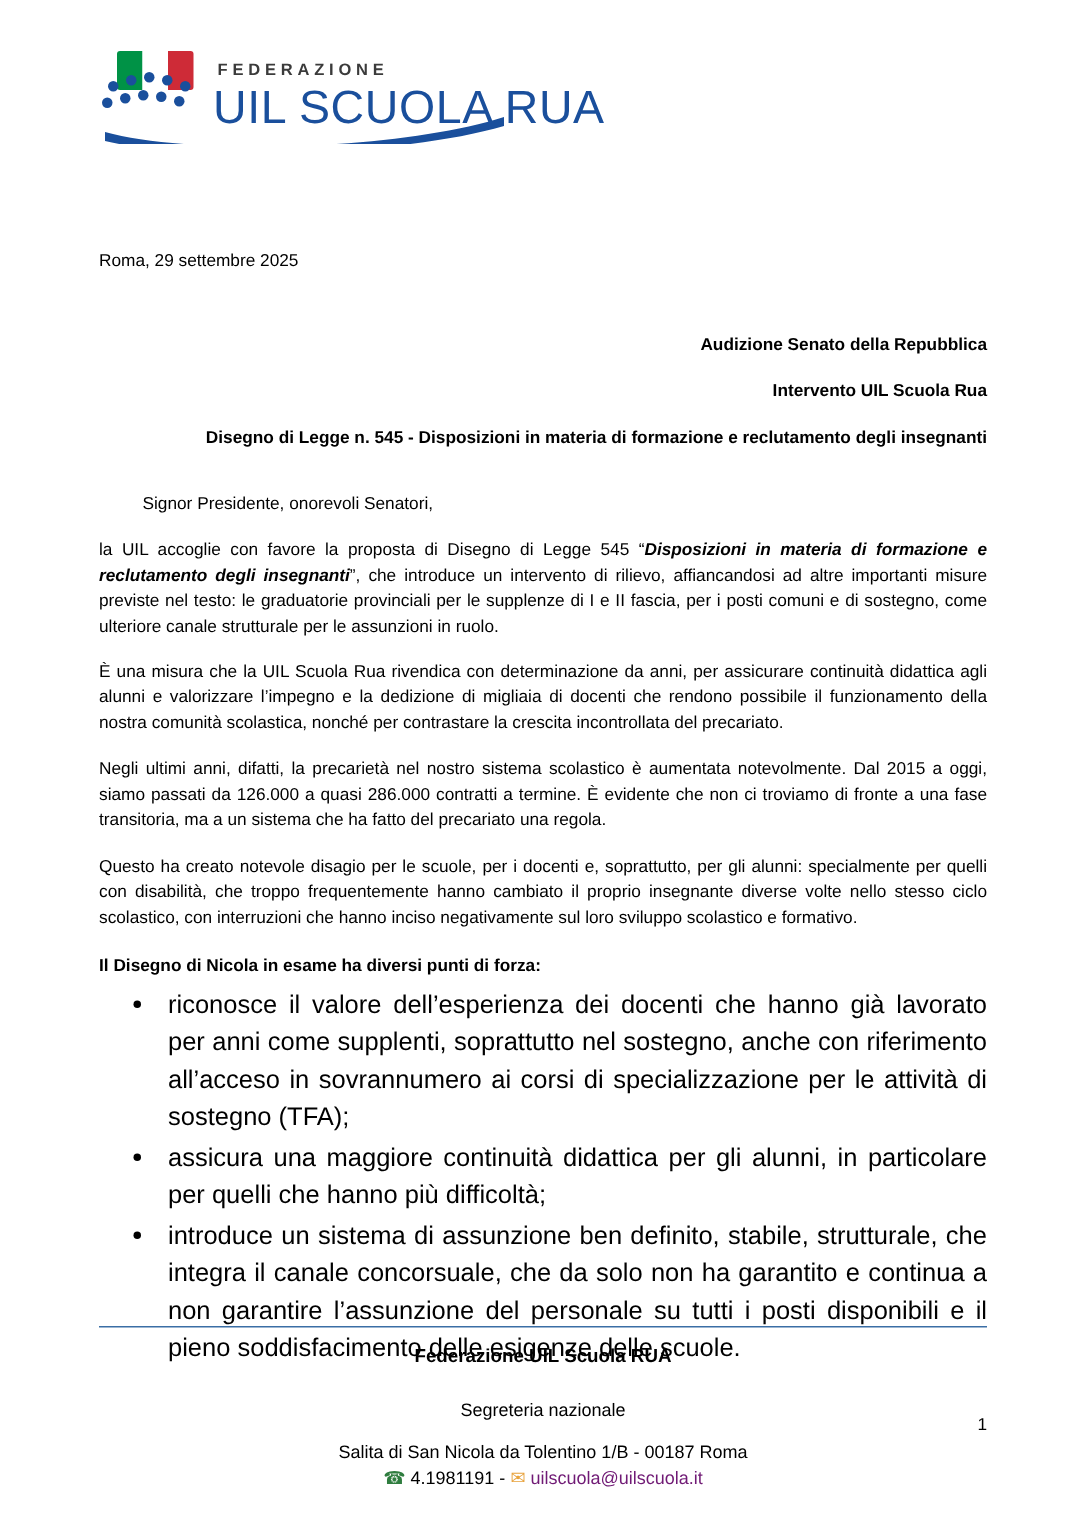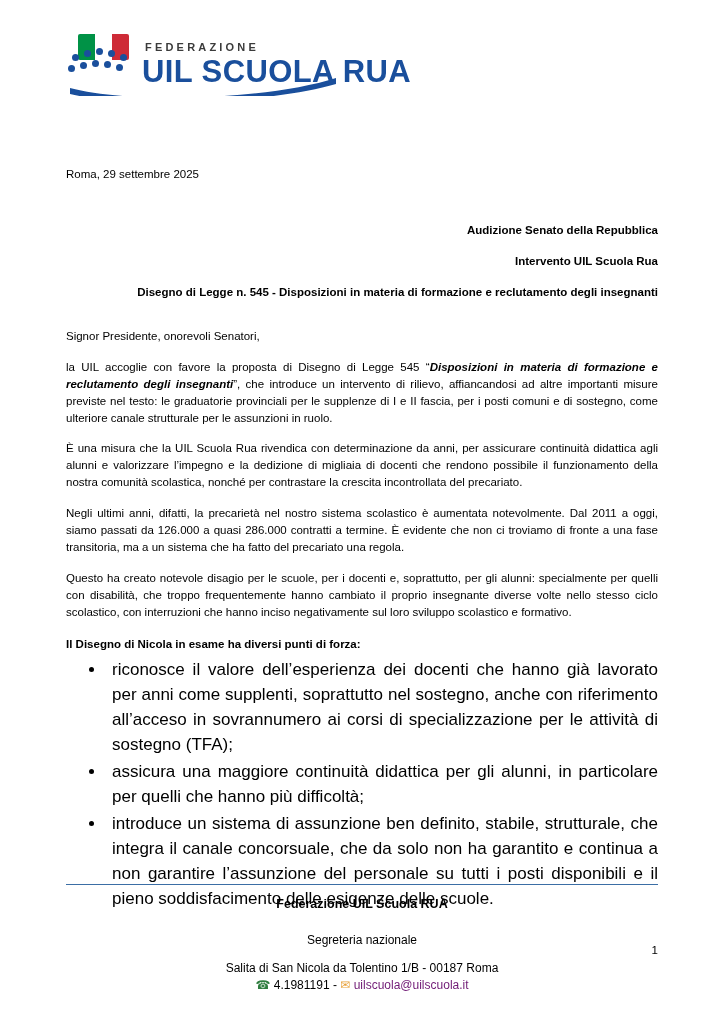--- a/index.html
+++ b/index.html
@@ -68,21 +68,21 @@
   .logo-fed {
     font-size: 11px;
     letter-spacing: 3.2px;
     color: #3b3b3b;
     font-weight: bold;
     margin-left: 3px;
     margin-bottom: 3px;
   }
   .logo-main {
     font-size: 31px;
-    font-weight: bold;
+    font-weight: normal;
     letter-spacing: 0.4px;
     color: #1a4f9c;
     white-space: nowrap;
   }
   .logo-swoosh {
     position: absolute;
     left: 2px;
     top: 44px;
     width: 270px;
     height: 22px;
@@ -109,20 +109,21 @@
 
   p.body {
     font-size: 11.5px;
     line-height: 1.47;
     text-align: justify;
     margin: 0 0 14px 0;
   }
   p.salut {
     margin-top: 30px;
     margin-bottom: 14px;
+    margin-left: 29px;
   }
   .bi { font-style: italic; font-weight: bold; }
 
   .punti {
     font-size: 11.5px;
     font-weight: bold;
     margin: 18px 0 8px 0;
   }
   ul.bullets {
     margin: 0;
@@ -217,21 +218,21 @@
       <div class="t-line">Intervento UIL Scuola Rua</div>
       <div class="t-line last">Disegno di Legge n. 545 - Disposizioni in materia di formazione e reclutamento degli insegnanti</div>
     </div>
 
     <p class="body salut">Signor Presidente, onorevoli Senatori,</p>
 
     <p class="body"><span>la UIL accoglie con favore la proposta di Disegno di Legge 545 “</span><span class="bi">Disposizioni in materia di formazione e reclutamento degli insegnanti</span><span>”, che introduce un intervento di rilievo, affiancandosi ad altre importanti misure previste nel testo: le graduatorie provinciali per le supplenze di I e II fascia, per i posti comuni e di sostegno, come ulteriore canale strutturale per le assunzioni in ruolo.</span></p>
 
     <p class="body">È una misura che la UIL Scuola Rua rivendica con determinazione da anni, per assicurare continuità didattica agli alunni e valorizzare l’impegno e la dedizione di migliaia di docenti che rendono possibile il funzionamento della nostra comunità scolastica, nonché per contrastare la crescita incontrollata del precariato.</p>
 
-    <p class="body">Negli ultimi anni, difatti, la precarietà nel nostro sistema scolastico è aumentata notevolmente. Dal 2011 a oggi, siamo passati da 126.000 a quasi 286.000 contratti a termine. È evidente che non ci troviamo di fronte a una fase transitoria, ma a un sistema che ha fatto del precariato una regola.</p>
+    <p class="body">Negli ultimi anni, difatti, la precarietà nel nostro sistema scolastico è aumentata notevolmente. Dal 2015 a oggi, siamo passati da 126.000 a quasi 286.000 contratti a termine. È evidente che non ci troviamo di fronte a una fase transitoria, ma a un sistema che ha fatto del precariato una regola.</p>
 
     <p class="body">Questo ha creato notevole disagio per le scuole, per i docenti e, soprattutto, per gli alunni: specialmente per quelli con disabilità, che troppo frequentemente hanno cambiato il proprio insegnante diverse volte nello stesso ciclo scolastico, con interruzioni che hanno inciso negativamente sul loro sviluppo scolastico e formativo.</p>
 
     <p class="punti">Il Disegno di Nicola in esame ha diversi punti di forza:</p>
 
     <ul class="bullets">
       <li>riconosce il valore dell’esperienza dei docenti che hanno già lavorato per anni come supplenti, soprattutto nel sostegno, anche con riferimento all’acceso in sovrannumero ai corsi di specializzazione per le attività di sostegno (TFA);</li>
       <li>assicura una maggiore continuità didattica per gli alunni, in particolare per quelli che hanno più difficoltà;</li>
       <li>introduce un sistema di assunzione ben definito, stabile, strutturale, che integra il canale concorsuale, che da solo non ha garantito e continua a non garantire l’assunzione del personale su tutti i posti disponibili e il pieno soddisfacimento delle esigenze delle scuole.</li>
     </ul>

